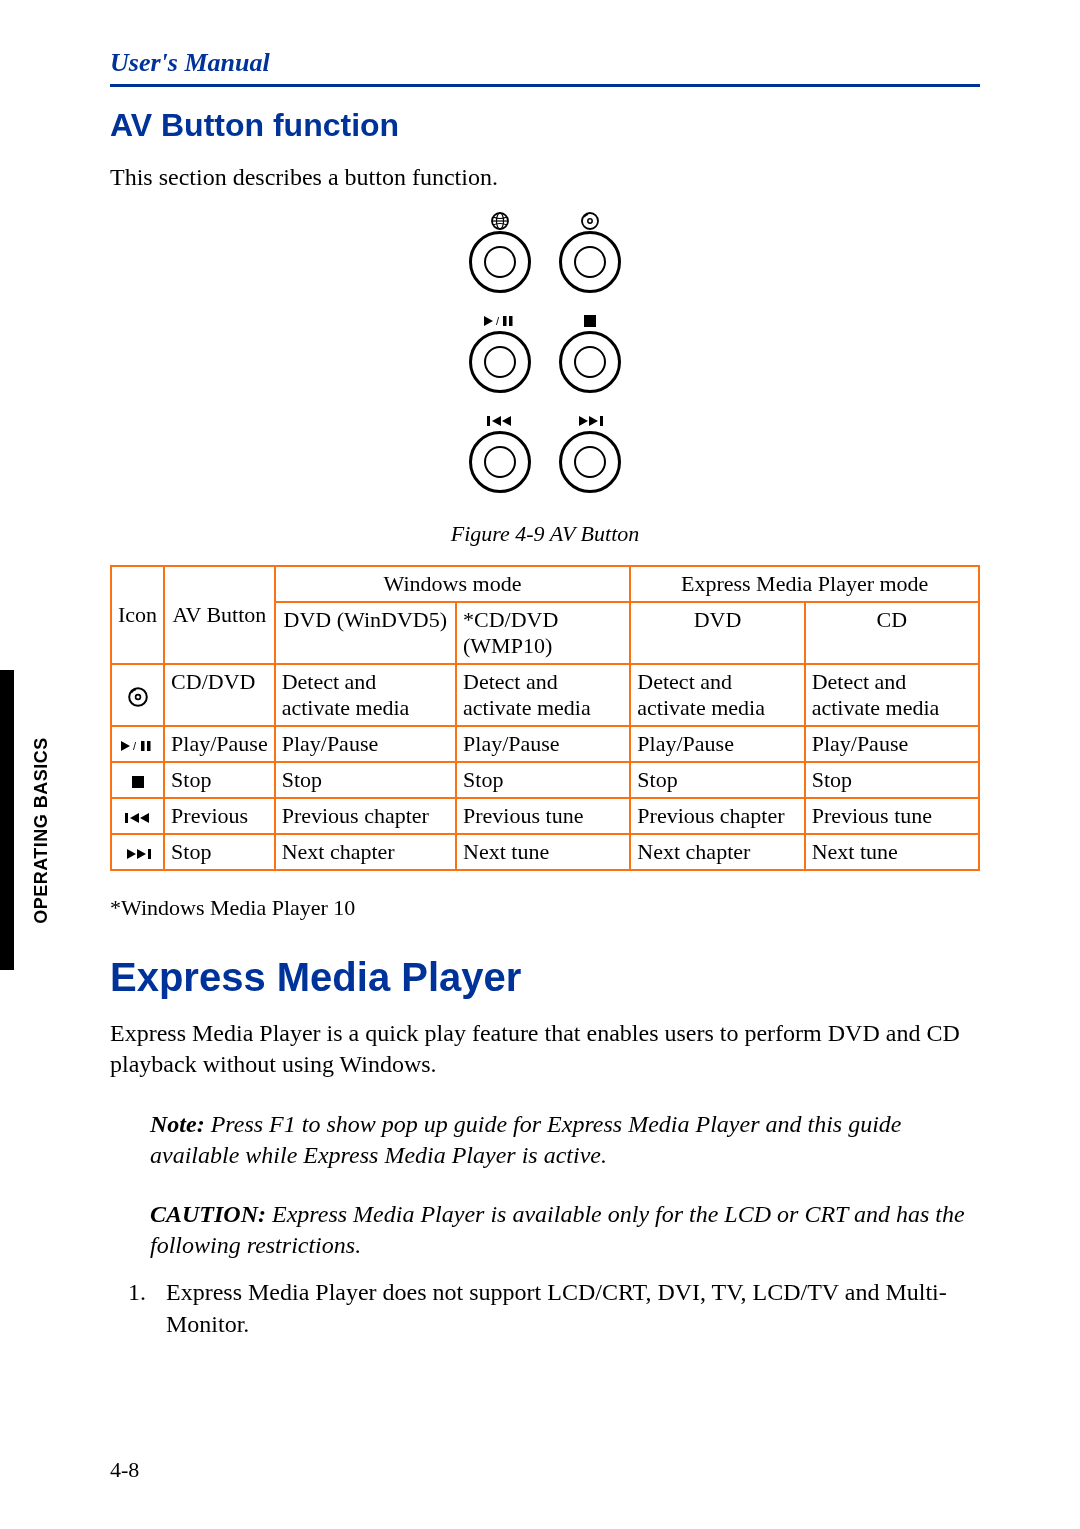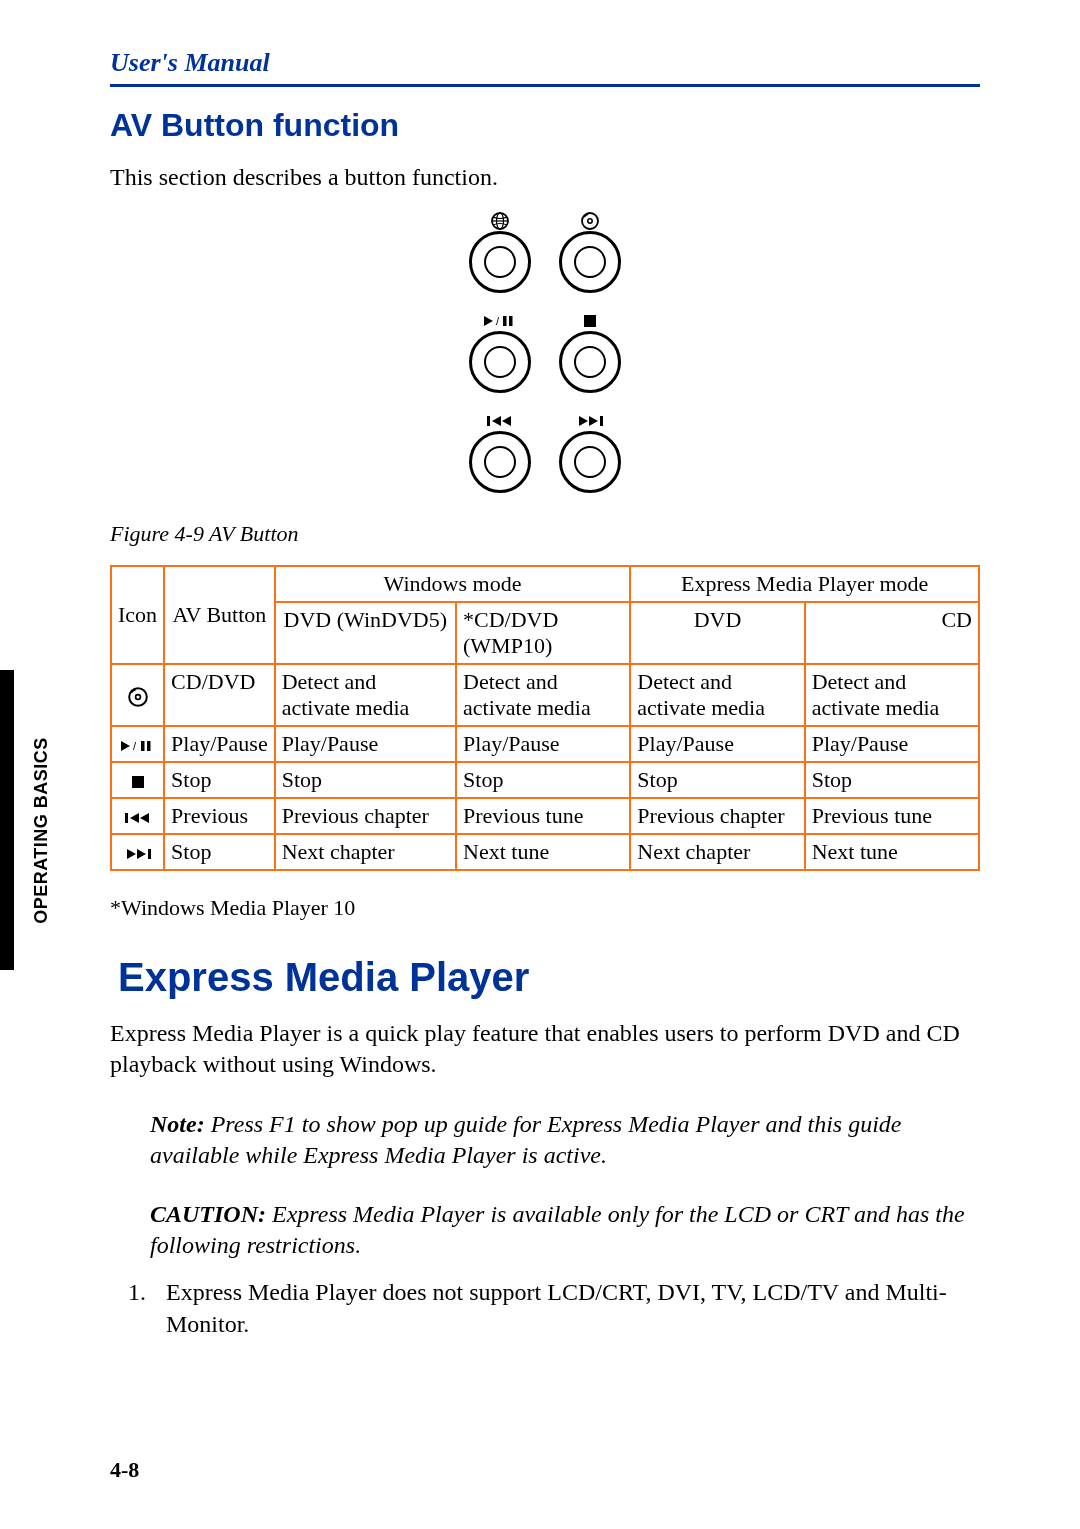--- a/index.html
+++ b/index.html
@@ -31,21 +31,21 @@
     font-weight: bold;
     color: #003399;
     font-size: 32px;
     margin: 20px 0 10px 0;
   }
   .h1 {
     font-family: Arial, Helvetica, sans-serif;
     font-weight: bold;
     color: #003399;
     font-size: 40px;
-    margin: 34px 0 10px 8px;
+    margin: 34px 0 10px 0;
   }
   .body-text {
     font-size: 24px;
     line-height: 1.3;
     margin: 18px 0 14px 0;
   }
   .note-block {
     font-size: 24px;
     font-style: italic;
     line-height: 1.3;
@@ -55,21 +55,21 @@
   .note-label { font-weight: bold; }
   .list-item {
     font-size: 24px;
     line-height: 1.3;
     display: flex;
     margin: 16px 0 0 18px;
   }
   .list-item .num { width: 38px; flex: 0 0 38px; }
   .list-item .li-text { flex: 1 1 auto; }
   .fig-caption {
-    text-align: left;
+    text-align: center;
     font-style: italic;
     font-size: 22px;
     margin: 12px 0 18px 0;
   }
   .button-figure {
     display: flex;
     justify-content: center;
     margin-top: 18px;
   }
   .button-grid {
@@ -140,21 +140,21 @@
     left: 0;
     top: 670px;
     width: 14px;
     height: 300px;
     background: #000;
   }
   .page-num {
     position: absolute;
     left: 110px;
     bottom: 46px;
-    font-weight: bold;
+    font-weight: normal;
     font-size: 22px;
   }
 </style>
 </head>
 <body>
 
 <div class="black-bar"></div>
 <div class="side-tab">
   <div class="side-tab-inner">
     <span>O</span><span class="sc">PERATING</span><span> B</span><span class="sc">ASICS</span>
@@ -254,21 +254,21 @@
       <tr>
     <td rowspan="2" class="icon-cell">Icon</td>
     <td rowspan="2" style="text-align:center; vertical-align:middle">AV Button</td>
     <td colspan="2" style="text-align:center">Windows mode</td>
     <td colspan="2" style="text-align:center">Express Media Player mode</td>
   </tr>
   <tr>
     <td style="text-align:center">DVD (WinDVD5)</td>
     <td style="">*CD/DVD (WMP10)</td>
     <td style="text-align:center">DVD</td>
-    <td style="text-align:right">CD</td>
+    <td style="text-align:center">CD</td>
   </tr>
 
   <tr>
     <td class="icon-cell">
       <svg width="22" height="22" viewBox="0 0 20 20">
             <circle cx="10" cy="10" r="8" fill="none" stroke="#000" stroke-width="1.8"></circle>
             <circle cx="10" cy="10" r="2.2" fill="none" stroke="#000" stroke-width="1.5"></circle>
             <path d="M4 6 A7 7 0 0 1 8 3.2" fill="none" stroke="#000" stroke-width="1.5"></path>
           </svg>
     </td>

